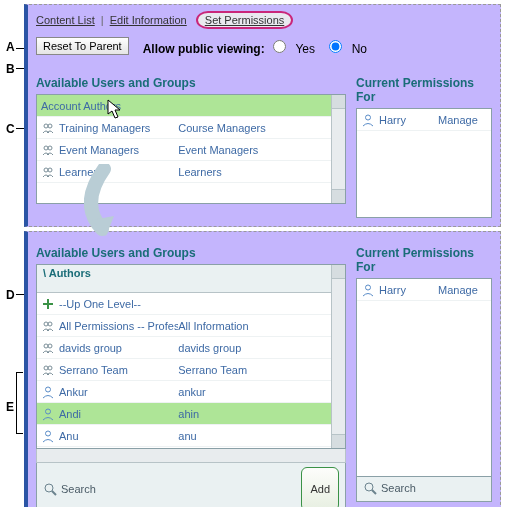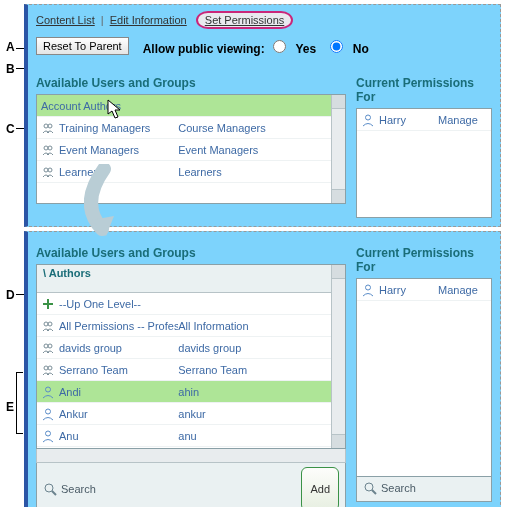--- a/index.html
+++ b/index.html
@@ -11,21 +11,21 @@
     width: 525px;
     background: #fff;
     position: relative;
   }
   .panel {
     border: 1px dashed #999;
     margin: 4px 24px 4px 24px;
     padding: 6px 8px 8px 8px;
     border-left: 4px solid #2b55a5;
     position: relative;
-    background: #7dd3fc;
+    background: #c4b5fd;
   }
   .tabs { margin-bottom: 8px; }
   .tabs a {
     color: #333;
     text-decoration: underline;
     font-size: 11px;
   }
   .tabs .sep { margin: 0 3px; color: #666; }
   .tabs .highlight {
     display: inline-block;
@@ -45,21 +45,21 @@
     font-size: 11px;
     padding: 2px 6px;
     background: linear-gradient(#fefefe,#e5e5e5);
     border: 1px solid #888;
     cursor: pointer;
   }
   .allow {
     font-weight: bold;
     font-size: 12px;
   }
-  .allow label { font-weight: bold; margin-left: 3px; margin-right: 6px;}
+  .allow label { font-weight: normal; margin-left: 3px; margin-right: 6px;}
   .section-title {
     color: #1a6d78;
     font-weight: bold;
     font-size: 12px;
     margin: 8px 0 4px 0;
   }
   .cols { display: flex; gap: 10px; }
   .listbox {
     border: 1px solid #8aa0a7;
     background: #fff;
@@ -336,39 +336,39 @@
                 <span class="c1">
                   <span class="ico"><svg viewBox="0 0 14 14">
                       <circle cx="5" cy="5" r="2" fill="none" stroke="#7a8e98"></circle>
                       <circle cx="9" cy="5" r="2" fill="none" stroke="#7a8e98"></circle>
                       <path d="M2,12 Q5,8 8,12 M6,12 Q9,8 12,12" fill="none" stroke="#7a8e98"></path>
                     </svg></span>
                   <span>Serrano Team</span>
                 </span>
                 <span class="c2">Serrano Team</span>
               </div>
-              <div class="list-row sel">
+              <div class="list-row">
                 <span class="c1">
                   <span class="ico"><svg viewBox="0 0 14 14">
                       <circle cx="7" cy="4.5" r="2.5" fill="none" stroke="#5a8cc7"></circle>
                       <path d="M2,13 Q7,8 12,13" fill="none" stroke="#5a8cc7"></path>
                     </svg></span>
-                  <span>Andi</span>
-                </span>
-                <span class="c2">ahin</span>
-              </div>
-              <div class="list-row">
+                  <span>Ankur</span>
+                </span>
+                <span class="c2">ankur</span>
+              </div>
+              <div class="list-row sel">
                 <span class="c1">
                   <span class="ico"><svg viewBox="0 0 14 14">
                       <circle cx="7" cy="4.5" r="2.5" fill="none" stroke="#5a8cc7"></circle>
                       <path d="M2,13 Q7,8 12,13" fill="none" stroke="#5a8cc7"></path>
                     </svg></span>
-                  <span>Ankur</span>
-                </span>
-                <span class="c2">ankur</span>
+                  <span>Andi</span>
+                </span>
+                <span class="c2">ahin</span>
               </div>
               <div class="list-row">
                 <span class="c1">
                   <span class="ico"><svg viewBox="0 0 14 14">
                       <circle cx="7" cy="4.5" r="2.5" fill="none" stroke="#5a8cc7"></circle>
                       <path d="M2,13 Q7,8 12,13" fill="none" stroke="#5a8cc7"></path>
                     </svg></span>
                   <span>Anu</span>
                 </span>
                 <span class="c2">anu</span>

